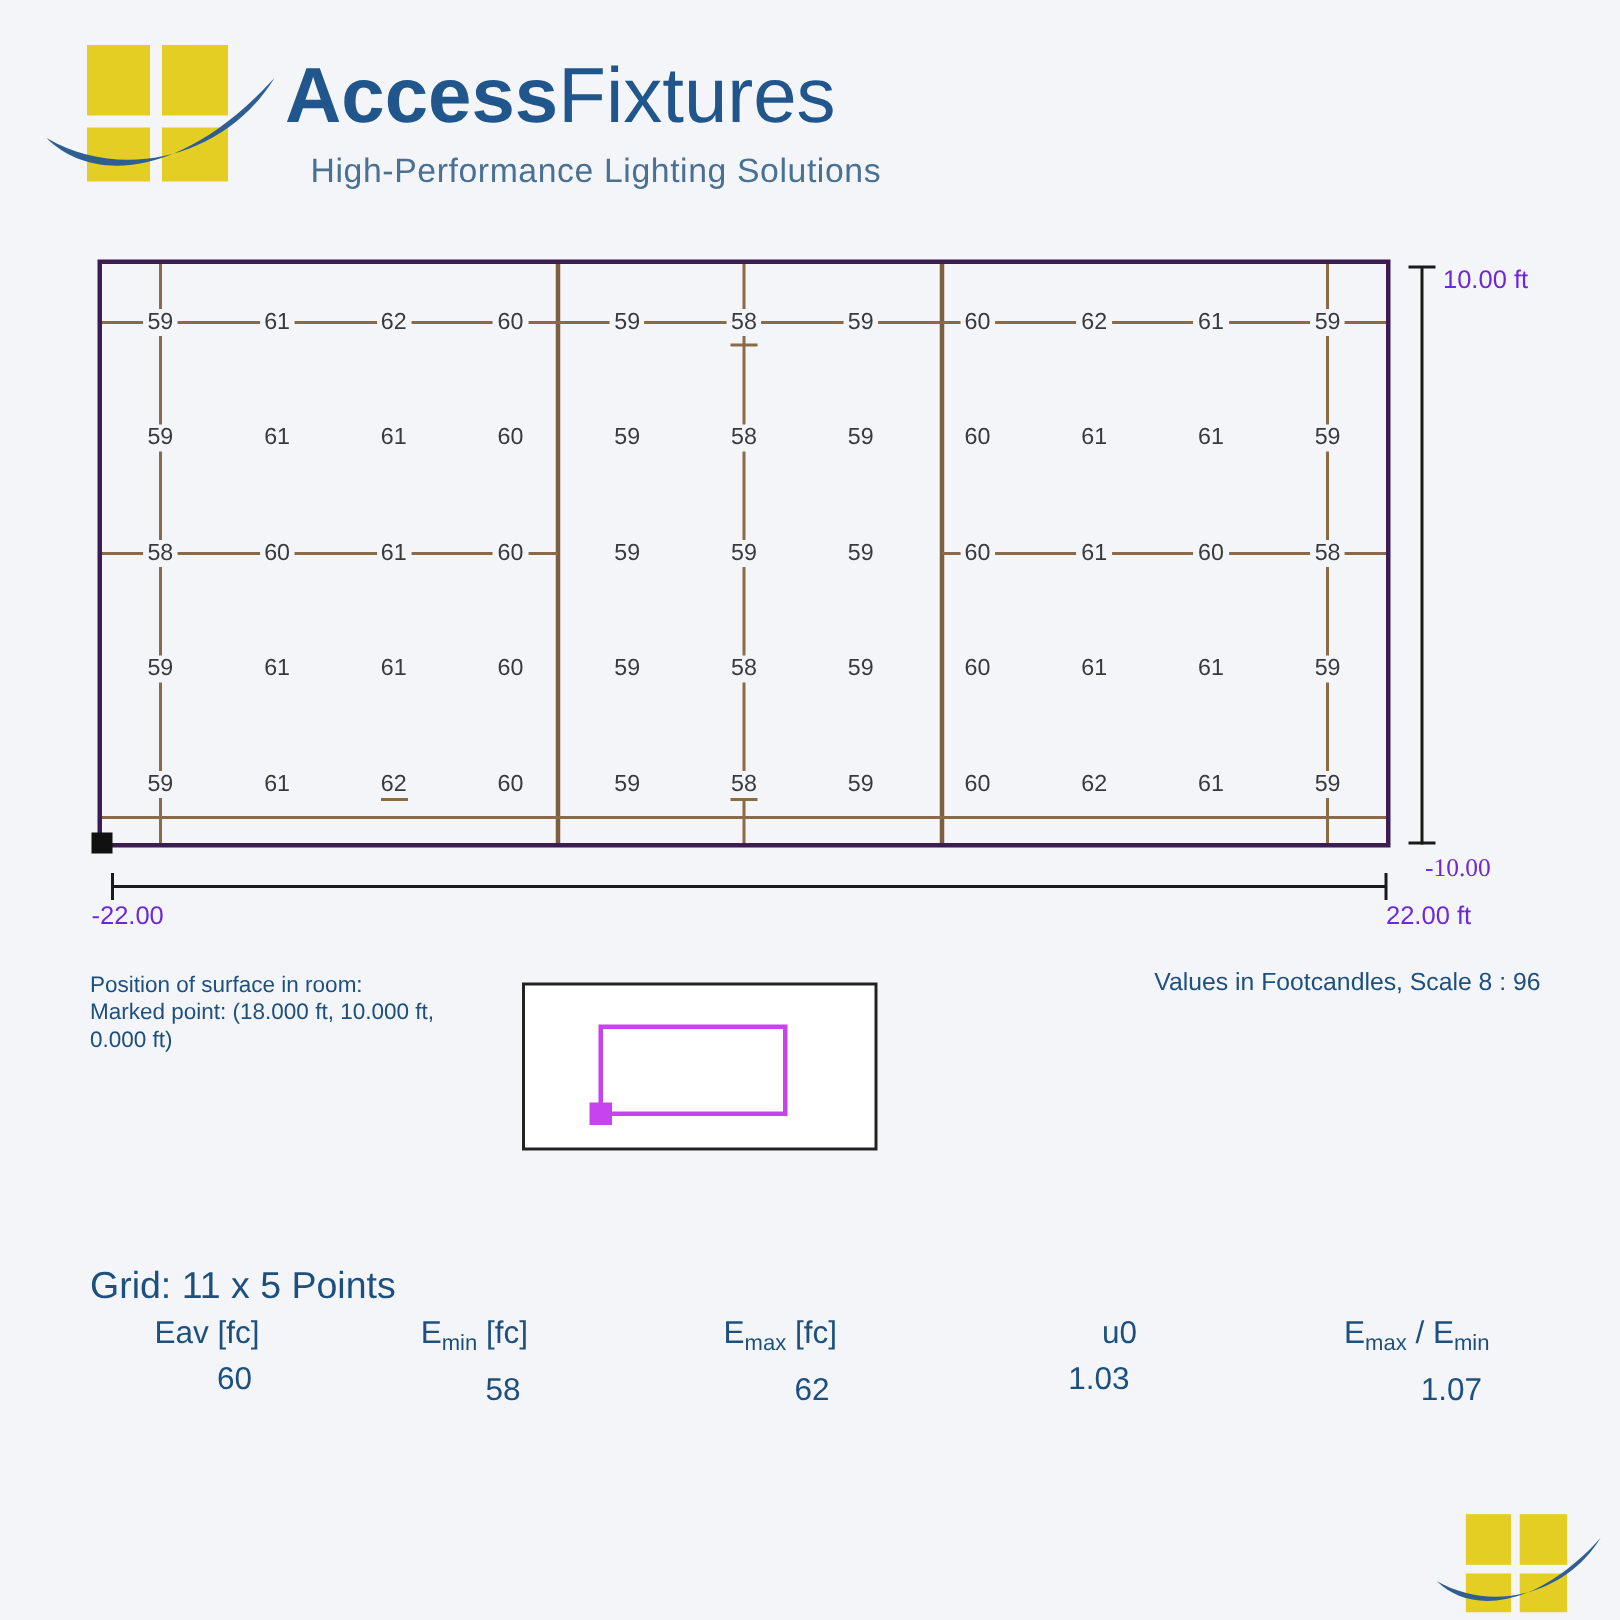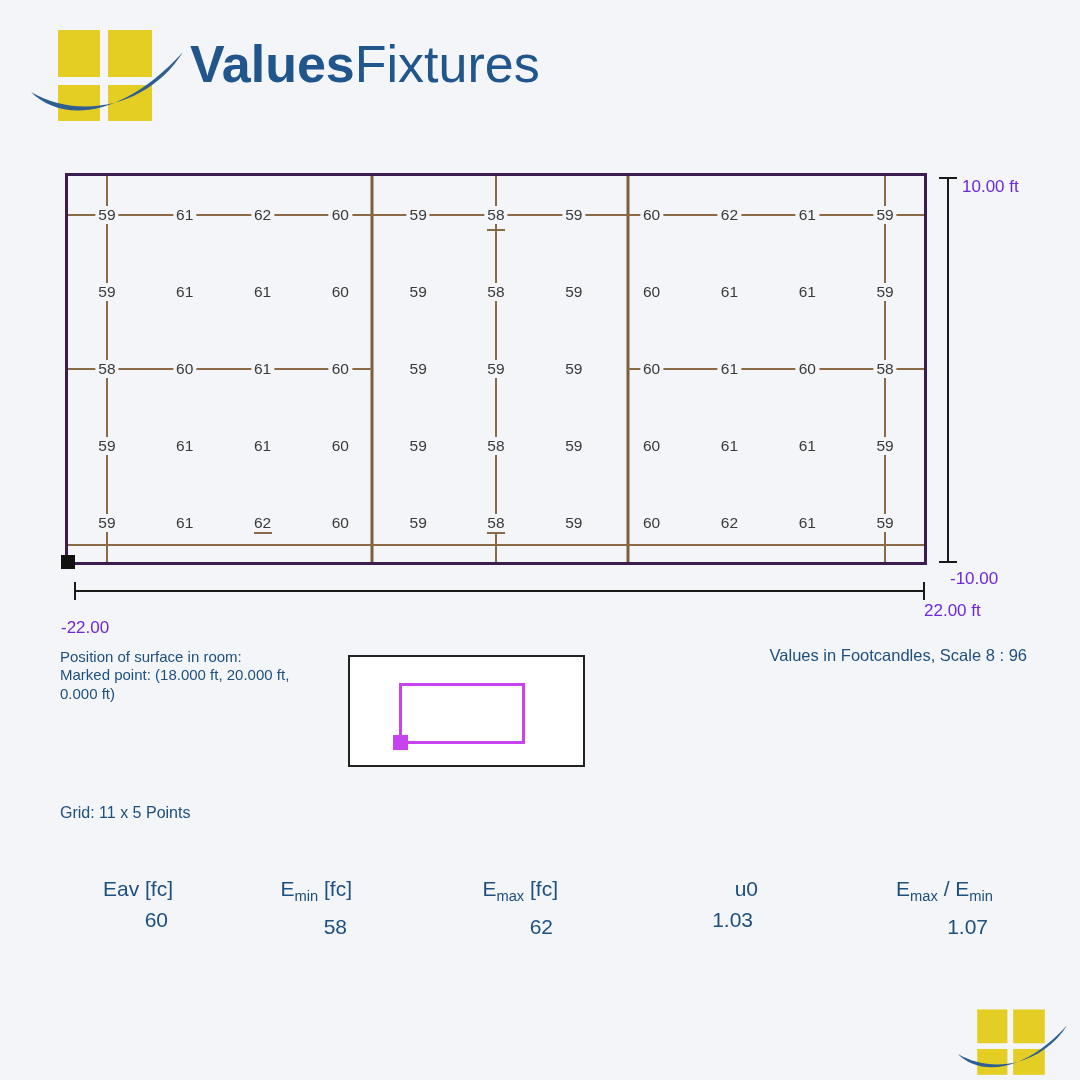--- a/index.html
+++ b/index.html
@@ -30,21 +30,21 @@
 
   
   .surface-info{position:absolute;left:60px;top:648px;width:330px;font-size:15px;line-height:1.22;color:#1d4f7f;white-space:pre-line;}
   .values-note{position:absolute;right:53px;top:646px;font-size:16.5px;color:#1d4f7f;white-space:nowrap;}
 
   .minimap{position:absolute;left:348px;top:655px;width:237px;height:112px;background:#ffffff;border:2px solid #222;box-sizing:border-box;}
   .minimap-rect{position:absolute;left:49px;top:26px;width:126px;height:61px;border:3px solid #c643ef;box-sizing:border-box;}
   .minimap-dot{position:absolute;left:43px;top:78px;width:15px;height:15px;background:#c643ef;}
 
   
-  .grid-title{position:absolute;left:60px;top:804px;font-size:16px;color:#1d4f7f;}
+  .grid-title{position:absolute;left:60px;top:843px;font-size:25px;color:#1d4f7f;}
   .stats{position:absolute;left:0;top:876px;width:1080px;height:80px;color:#1d4f7f;}
   .stat{position:absolute;text-align:right;}
   .stat-h{font-size:21px;line-height:26px;}
   .stat-h sub{font-size:70%;}
   .stat-v{font-size:21px;line-height:26px;margin-top:5px;padding-right:5px;}
 
   
   .footer-icon{position:absolute;left:975px;top:1008px;width:72px;height:69px;overflow:visible;}
 </style>
 </head>
@@ -52,21 +52,22 @@
 
 <div class="page">
 
   <svg class="brand-icon" viewBox="0 0 100 96">
     <rect x="3" y="2" width="42" height="47" fill="#e5ce24"></rect>
     <rect x="53" y="2" width="44" height="47" fill="#e5ce24"></rect>
     <rect x="3" y="57" width="42" height="36" fill="#e5ce24"></rect>
     <rect x="53" y="57" width="44" height="36" fill="#e5ce24"></rect>
     <path d="M-24 64 C 6 94 66 92 128 24 C 96 76 28 94 -24 64 Z" fill="#2e5e92"></path>
   </svg>
-  <div class="brand-title"><span class="b">Values</span><span class="r">Fixtures</span></div>
+  <div class="brand-title"><span class="b">Access</span><span class="r">Fixtures</span></div>
+  <div class="brand-tagline">High-Performance Lighting Solutions</div>
 
   <div class="room">
     <div class="room-inner">
 
       <div class="gline v" style="left:4.545%"></div>
       <div class="gline v" style="left:50%"></div>
       <div class="gline v" style="left:95.455%"></div>
 
       <div class="gline v strong" style="left:35.5%"></div>
       <div class="gline v strong" style="left:65.4%"></div>
@@ -137,30 +138,30 @@
         <span class="val-label" style="left: 86.3635%; top: 90%;">61</span>
         <span class="val-label" style="left: 95.4544%; top: 90%;">59</span>
       </div>
     <div class="origin-marker"></div>
   </div>
 
   <div class="dim" style="left:947px;top:178px;width:2px;height:385px;"></div>
   <div class="dim" style="left:939px;top:177px;width:18px;height:2px;"></div>
   <div class="dim" style="left:939px;top:561px;width:18px;height:2px;"></div>
   <div class="dim-label" style="left:962px;top:177px;">10.00 ft</div>
-  <div class="dim-label" style="left:950px;top:569px;">-10.00</div>
+  <div class="dim-label" style="left:950px;top:569px;font-family:Liberation Serif, serif;">-10.00</div>
 
   <div class="dim" style="left:75px;top:590px;width:849px;height:2px;"></div>
   <div class="dim" style="left:74px;top:582px;width:2px;height:18px;"></div>
   <div class="dim" style="left:923px;top:582px;width:2px;height:18px;"></div>
-  <div class="dim-label" style="left:61px;top:618px;">-22.00</div>
+  <div class="dim-label" style="left:61px;top:601px;">-22.00</div>
   <div class="dim-label" style="left:924px;top:601px;">22.00 ft</div>
 
   <div class="surface-info">Position of surface in room:
-Marked point: (18.000 ft, 20.000 ft,
+Marked point: (18.000 ft, 10.000 ft,
 0.000 ft)</div>
 
   <div class="minimap">
     <div class="minimap-rect"></div>
     <div class="minimap-dot"></div>
   </div>
 
   <div class="values-note">Values in Footcandles, Scale 8 : 96</div>
 
   <div class="grid-title">Grid: 11 x 5 Points</div>

